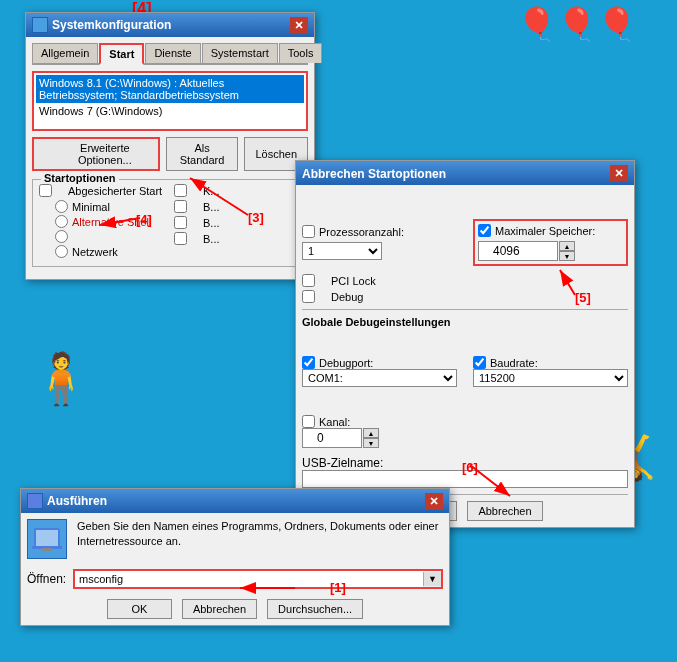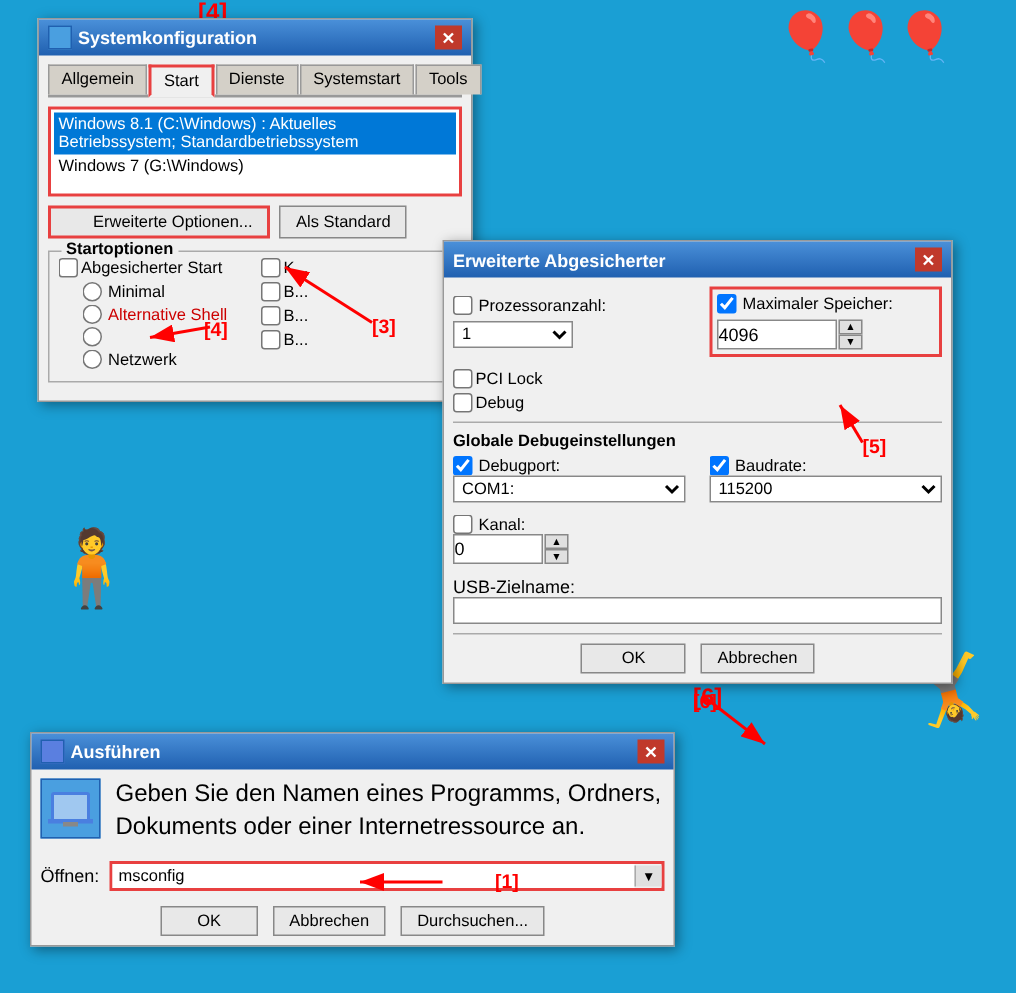--- a/index.html
+++ b/index.html
@@ -78,21 +78,21 @@
       background: #d4d0c8;
       border: 1px solid #999;
       border-bottom: none;
       cursor: pointer;
       font-size: 11px;
     }
     .tab.active {
       background: #f0f0f0;
       border-bottom: 2px solid #f0f0f0;
       margin-bottom: -2px;
-      font-weight: normal;
+      font-weight: bold;
       border: 2px solid #e84040;
       border-bottom: 2px solid #f0f0f0;
     }
 
     
     .boot-list {
       border: 2px solid #e84040;
       background: white;
       height: 60px;
       margin-bottom: 6px;
@@ -139,21 +139,21 @@
       top: -8px;
       left: 8px;
       background: #f0f0f0;
       padding: 0 3px;
       font-size: 11px;
       font-weight: bold;
     }
     .checkbox-item {
       display: flex;
       align-items: center;
-      gap: 2px;
+      gap: 16px;
       font-size: 11px;
       margin-bottom: 3px;
     }
     .radio-item {
       display: flex;
       align-items: center;
       gap: 4px;
       font-size: 11px;
       margin-bottom: 2px;
       margin-left: 16px;
@@ -182,34 +182,35 @@
     .erweiterte-window {
       top: 160px;
       left: 295px;
       width: 340px;
     }
     .form-row {
       display: flex;
       align-items: center;
       gap: 16px;
       margin-bottom: 8px;
+      margin-top: 28px;
     }
     .form-col {
       flex: 1;
     }
     .checkbox-label {
       display: flex;
       align-items: center;
       gap: 4px;
       font-size: 11px;
     }
     .spinbox {
       border: 1px solid #888;
       background: white;
-      padding: 2px 0;
+      padding: 2px 14px;
       font-size: 12px;
       width: 80px;
     }
     .spin-arrows {
       display: flex;
       flex-direction: column;
       margin-left: 1px;
     }
     .spin-arrow-btn {
       background: #e0e0e0;
@@ -269,21 +270,21 @@
       width: 40px;
       height: 40px;
       background: #4a9fe0;
       border: 1px solid #2060b0;
       flex-shrink: 0;
       display: flex;
       align-items: center;
       justify-content: center;
     }
     .ausfuhren-text {
-      font-size: 16px;
+      font-size: 11px;
       line-height: 1.4;
     }
     .open-row {
       display: flex;
       align-items: center;
       gap: 6px;
       margin-bottom: 10px;
     }
     .open-label {
       font-size: 12px;
@@ -387,20 +388,21 @@
     </div>
 
     <div class="boot-list">
       <div class="boot-item selected">Windows 8.1 (C:\Windows) : Aktuelles Betriebssystem; Standardbetriebssystem</div>
       <div class="boot-item">Windows 7 (G:\Windows)</div>
     </div>
 
     <div class="btn-row">
       <button class="btn red-border">Erweiterte Optionen...</button>
       <button class="btn">Als Standard</button>
+      <button class="btn">Löschen</button>
     </div>
 
     <div class="group-box">
       <span class="group-label">Startoptionen</span>
       <div class="two-col">
         <div class="col-left">
           <div class="checkbox-item">
             <input type="checkbox" style="">
             <label>Abgesicherter Start</label>
           </div>
@@ -444,21 +446,21 @@
   </div>
 </div>
 
 <div style="position:absolute; top:350px; left:30px; font-size:50px; pointer-events:none;">🧍</div>
 
 <div style="position:absolute; top:430px; right:15px; font-size:50px; pointer-events:none; transform:rotate(20deg);">🤸</div>
 
 <div class="window erweiterte-window">
   <div class="window-titlebar">
     <div class="title-left">
-      <span>Erweiterte Abgesicherter</span>
+      <span>Abbrechen Startoptionen</span>
     </div>
     <button class="win-close-btn">✕</button>
   </div>
   <div class="window-content">
 
     <div class="form-row">
       <div class="form-col">
         <div class="checkbox-label">
           <input type="checkbox" style="">
           <label>Prozessoranzahl:</label>

